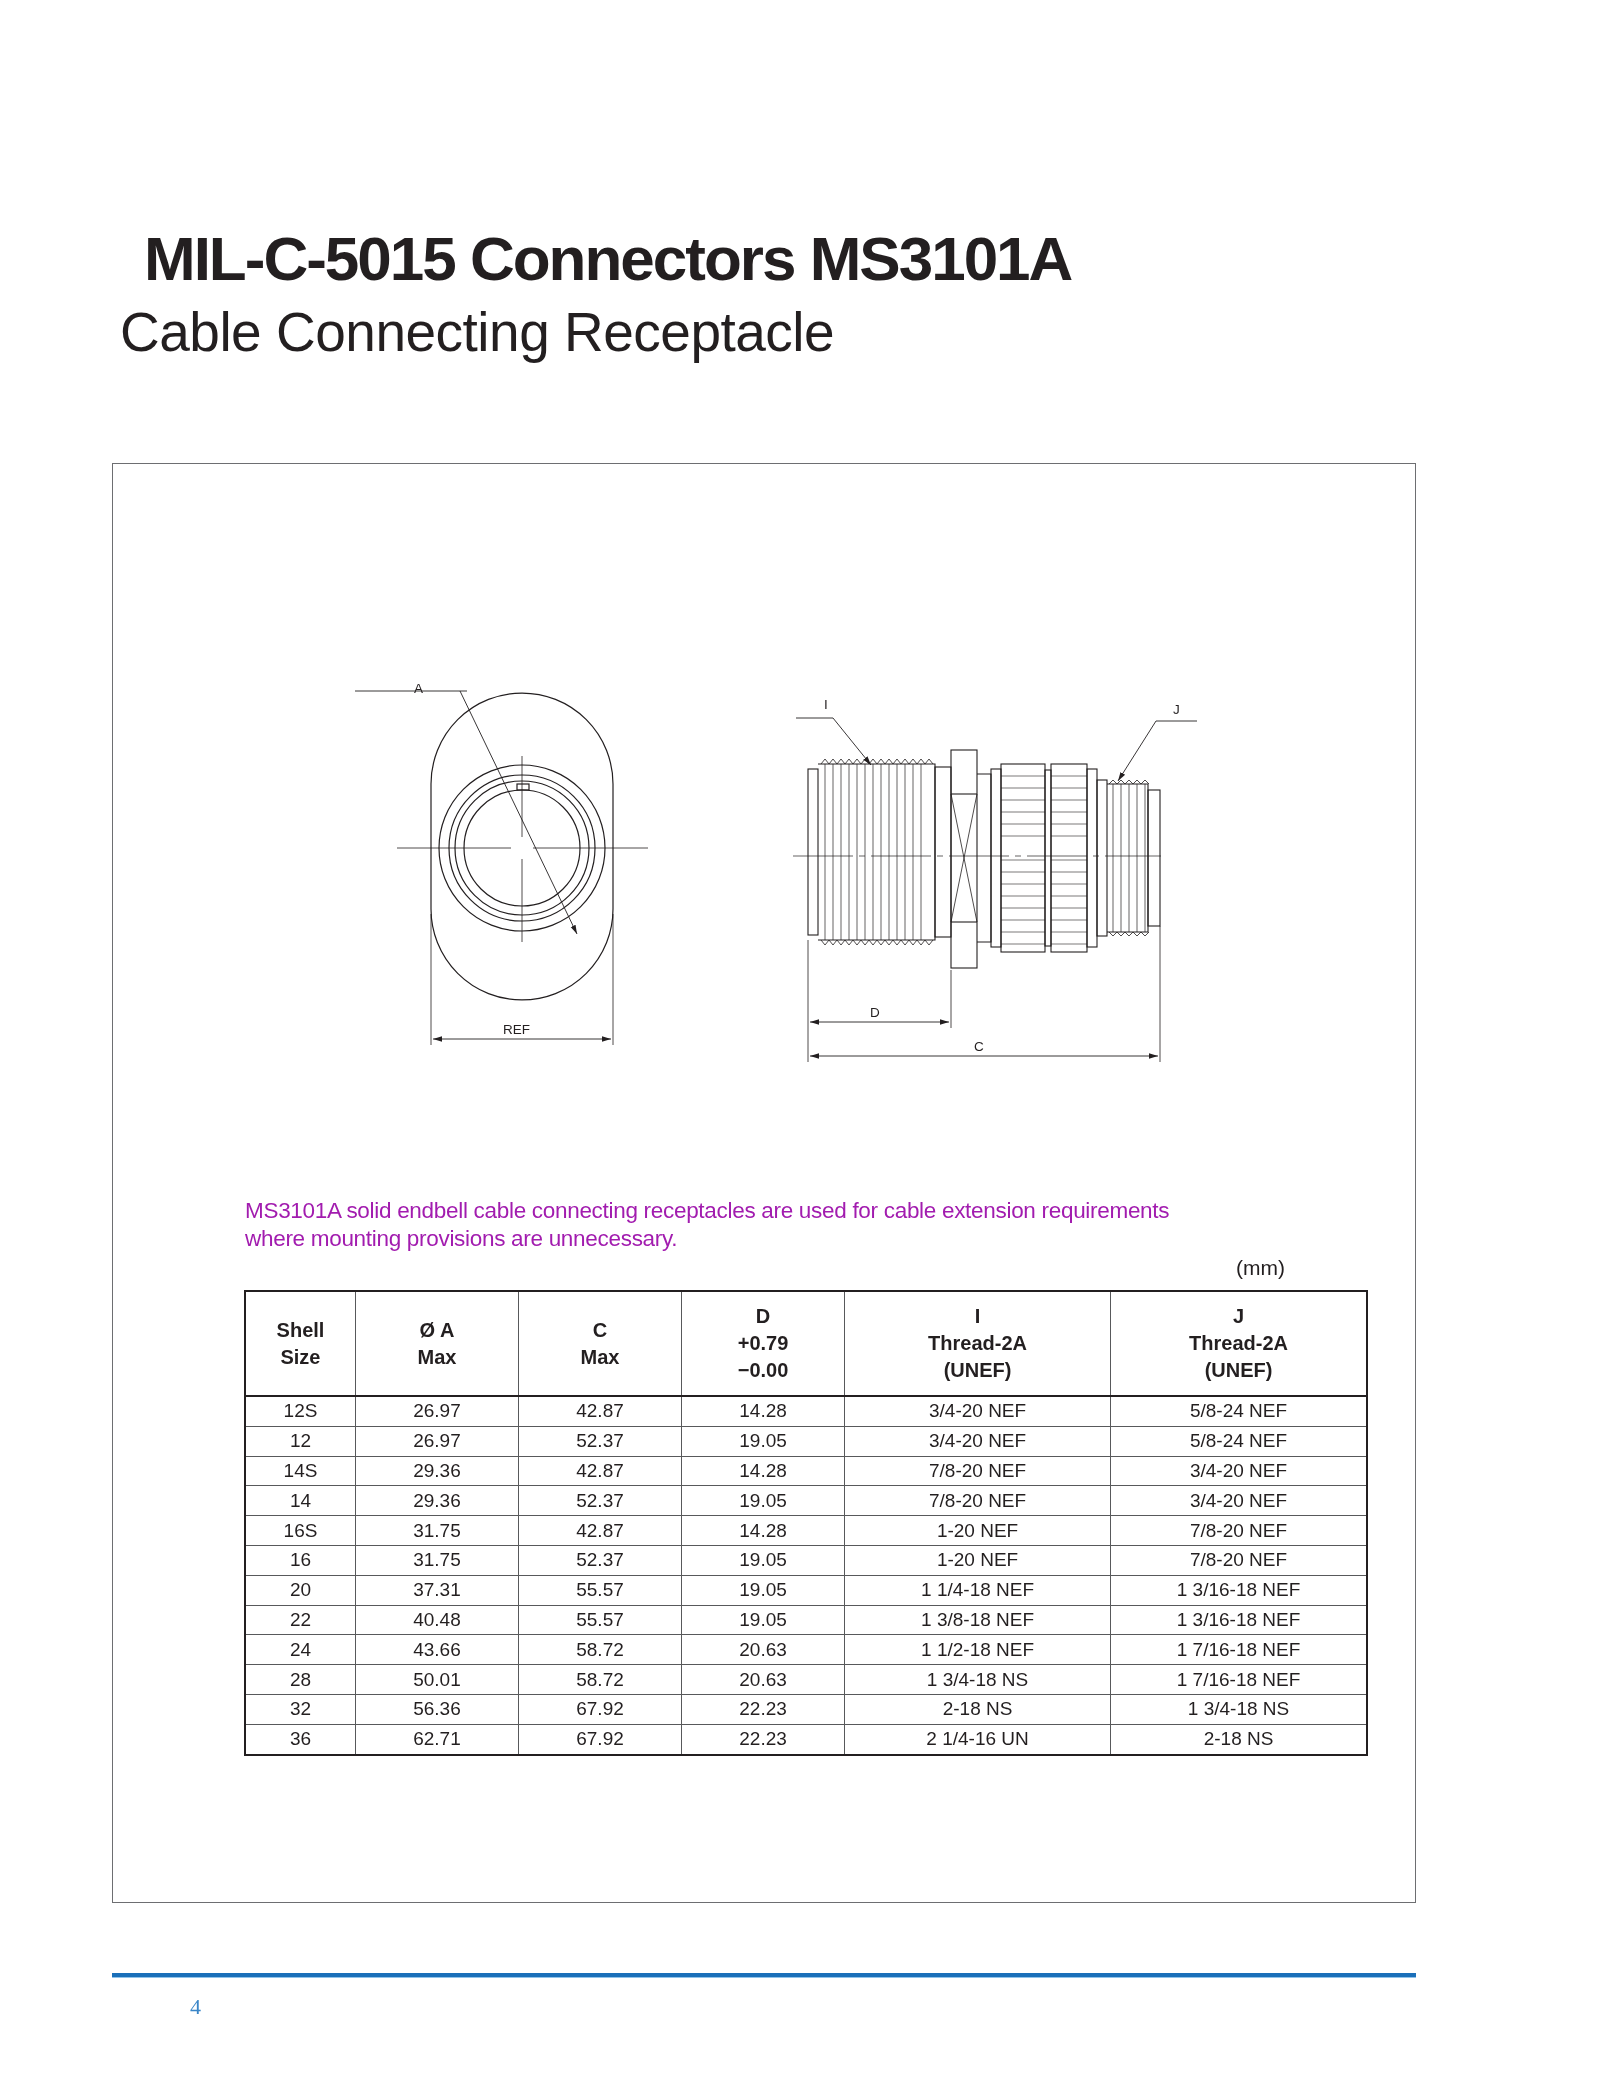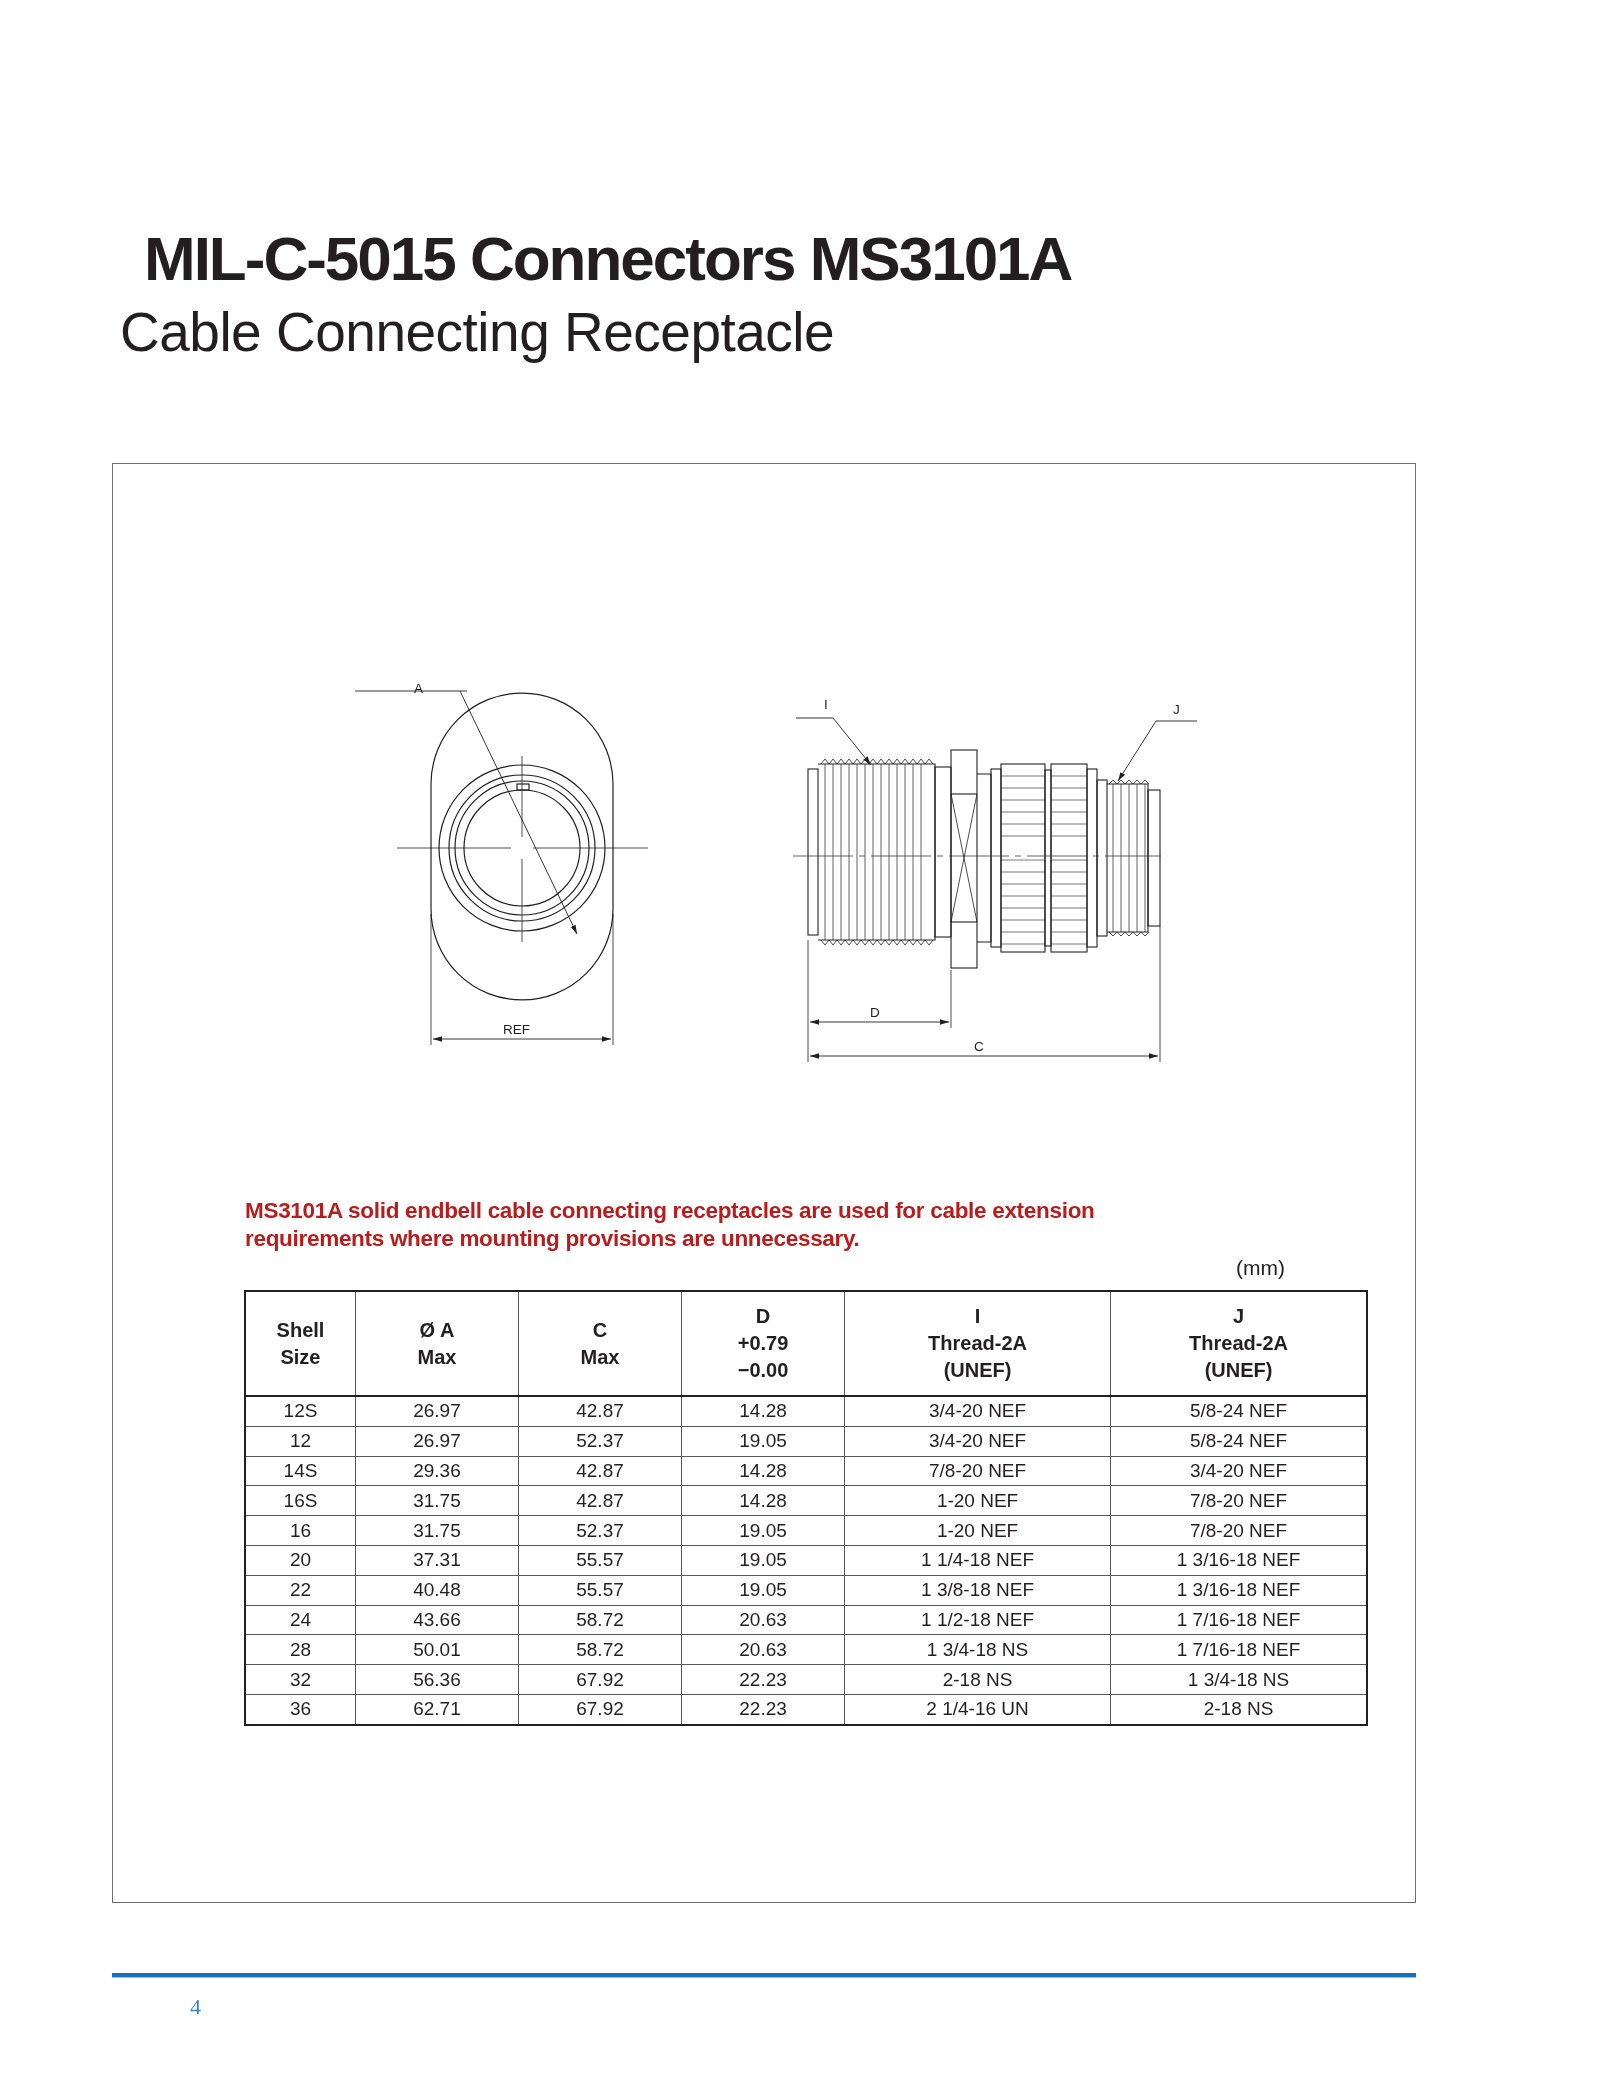--- a/index.html
+++ b/index.html
@@ -2,21 +2,21 @@
 <html><head>
 <meta charset="utf-8">
 <style>
   html, body { margin: 0; padding: 0; background: #ffffff; }
   body { width: 1600px; height: 2084px; position: relative; overflow: hidden; font-family: "Liberation Sans", sans-serif; color: #231f20; }
   .title { position: absolute; left: 136px; top: 220px; font-size: 62px; font-weight: bold; letter-spacing: -2px; color: #231f20; margin: 8px; line-height: 1; }
   .subtitle { position: absolute; left: 120px; top: 305px; font-size: 55px; font-weight: normal; color: #231f20; margin: 0; line-height: 1; letter-spacing: -0.5px; text-align: center; }
   .frame { position: absolute; left: 112px; top: 463px; width: 1304px; height: 1440px; border: 1.5px solid #6d6e71; box-sizing: border-box; }
   .drawing { position: absolute; left: 0; top: 0; }
   .drawing svg { position: absolute; left: 0; top: 0; }
-  .desc { position: absolute; left: 132px; top: 733px; width: 980px; font-size: 22.5px; line-height: 28px; color: #b91c1c; letter-spacing: -0.3px; font-weight: bold; }
+  .desc { position: absolute; left: 132px; top: 733px; width: 980px; font-size: 22.5px; line-height: 28px; color: #a21caf; letter-spacing: -0.3px; }
   .unit { position: absolute; right: 130px; top: 792px; font-size: 21px; color: #231f20; }
   table.spec { position: absolute; left: 131px; top: 826px; width: 1124px; border-collapse: collapse; border: 2px solid #231f20; font-size: 19px; color: #231f20; }
   table.spec th, table.spec td { border: 1.4px solid #58595b; text-align: center; padding: 0; }
   table.spec th { font-weight: bold; font-size: 20px; line-height: 27px; height: 103px; border-bottom: 2px solid #231f20; }
   table.spec td { height: 28.8px; line-height: 28px; }
   .footer-rule { position: absolute; left: 112px; top: 1973px; width: 1304px; height: 4px; background: #1a6fb9; border-bottom: 1px solid #8fc3ea; }
   .page-num { position: absolute; left: 190px; top: 1994px; font-family: "Liberation Serif", serif; font-size: 22px; color: #3a86c8; }
   .lbl { font-family: "Liberation Sans", sans-serif; font-size: 13.5px; fill: #231f20; }
 </style>
 </head>
@@ -227,20 +227,28 @@
         </tr>
       <tr>
           <td>14S</td>
           <td>29.36</td>
           <td>42.87</td>
           <td>14.28</td>
           <td>7/8-20 NEF</td>
           <td>3/4-20 NEF</td>
         </tr>
       <tr>
+          <td>14</td>
+          <td>29.36</td>
+          <td>52.37</td>
+          <td>19.05</td>
+          <td>7/8-20 NEF</td>
+          <td>3/4-20 NEF</td>
+        </tr>
+      <tr>
           <td>16S</td>
           <td>31.75</td>
           <td>42.87</td>
           <td>14.28</td>
           <td>1-20 NEF</td>
           <td>7/8-20 NEF</td>
         </tr>
       <tr>
           <td>16</td>
           <td>31.75</td>

